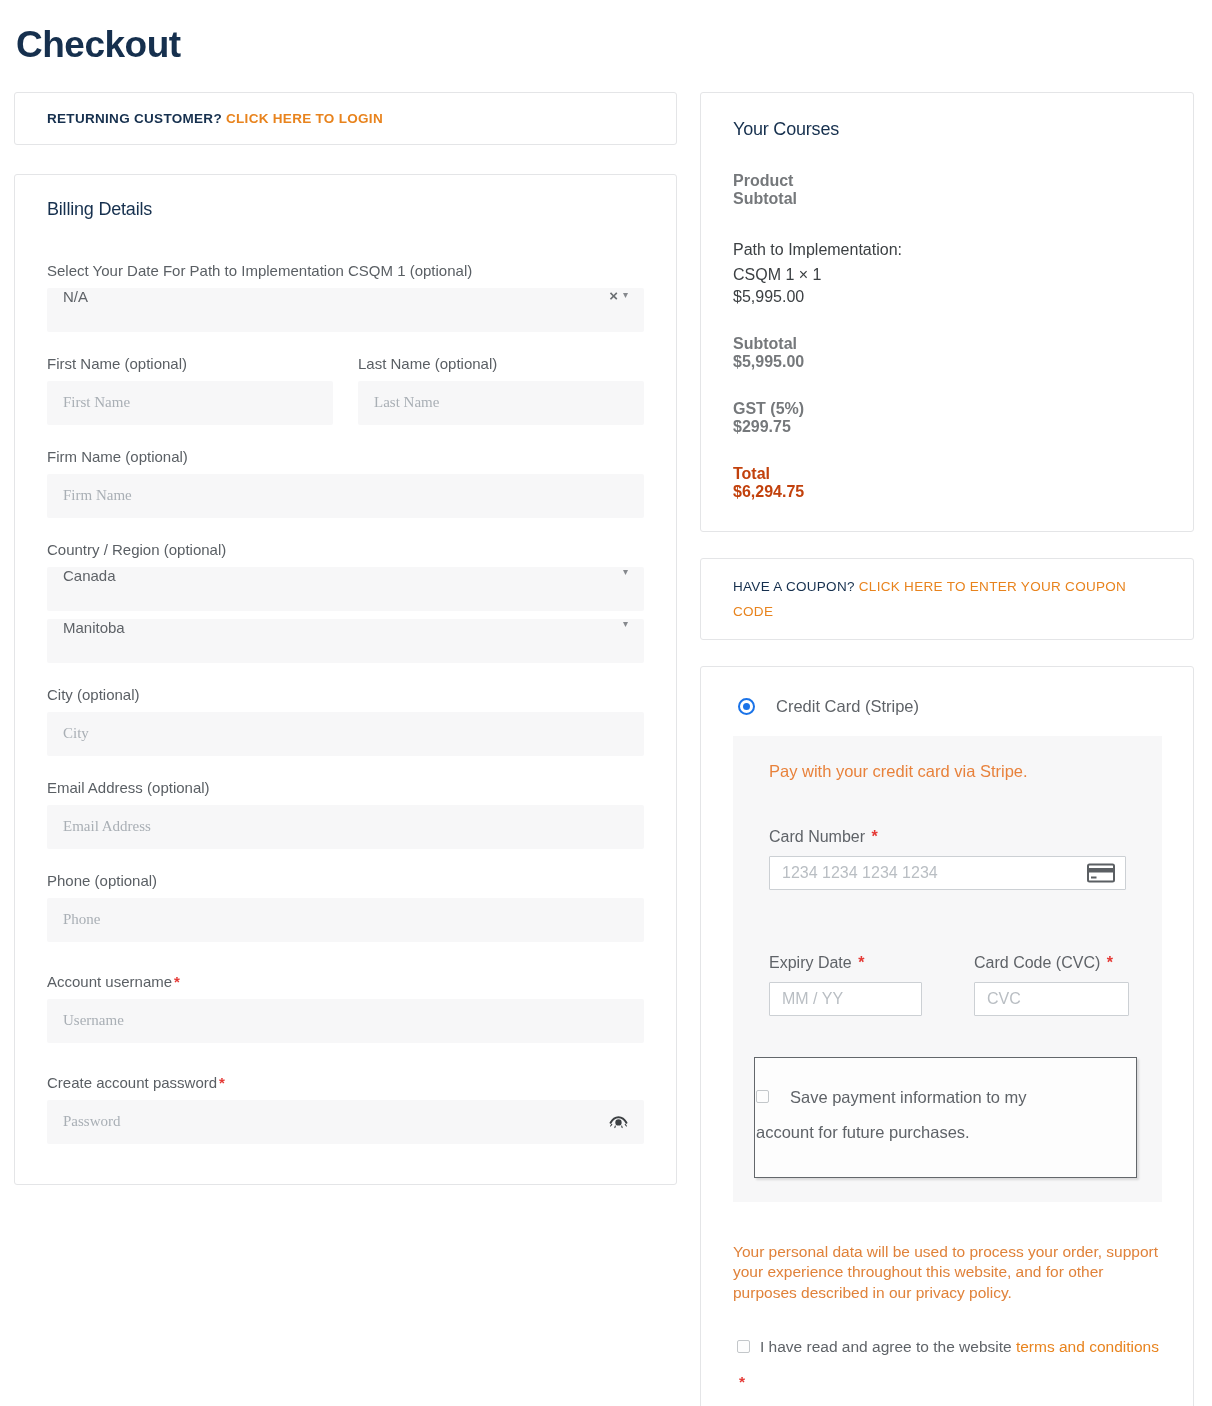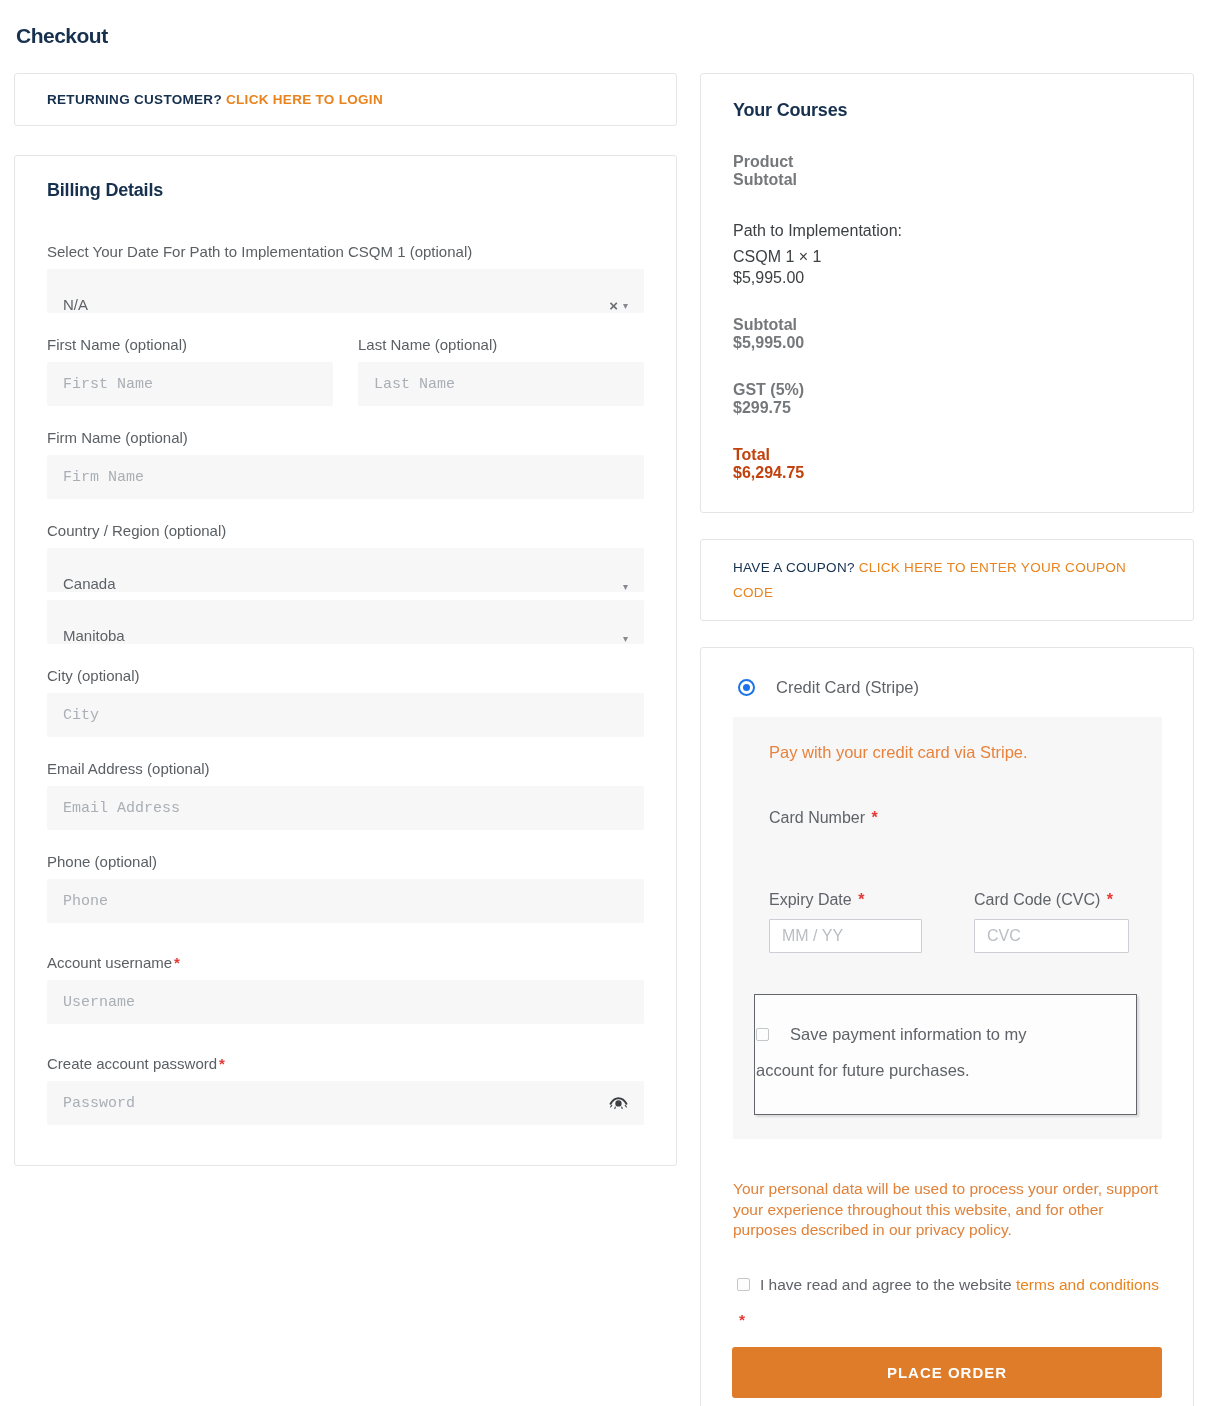--- a/index.html
+++ b/index.html
@@ -4,51 +4,51 @@
 <style>
   * { box-sizing: border-box; }
   html,body { margin:0; padding:0; }
   body {
     width:1212px; height:1406px; background:#ffffff;
     font-family:"Liberation Sans", sans-serif; color:#5f6368;
   }
   .page { padding:0 18px 0 14px; }
 
   h1.page-title {
-    color:#16304e; font-size:21px; font-weight:bold; letter-spacing:-0.5px;
+    color:#16304e; font-size:37px; font-weight:bold; letter-spacing:-0.5px;
     margin:24px 0 0 2px; line-height:1.15;
   }
 
   .columns { display:flex; align-items:flex-start; margin-top:25px; }
   .col-left  { width:663px; margin-right:23px; flex:none; }
   .col-right { width:494px; flex:none; }
 
   .panel { background:#fff; border:1px solid #e4e5e7; border-radius:3px; }
 
   
   .login-panel { padding:18px 32px; font-size:13.5px; font-weight:bold; letter-spacing:0.3px; }
   .notice-prefix { color:#16304e; }
   .notice-link { color:#e8831d; cursor:pointer; }
   .coupon-panel { margin-top:26px; padding:16px 32px 14px; font-size:13.5px; font-weight:normal; letter-spacing:0.3px; line-height:1.85; }
 
   
   .billing-panel { margin-top:29px; padding:24px 32px 34px; }
-  .section-heading { color:#16304e; font-size:18px; font-weight:bold; margin:0; letter-spacing:-0.2px; }
+  .section-heading { color:#16304e; font-size:18px; font-weight:normal; margin:0; letter-spacing:-0.2px; }
   .billing-panel .section-heading { margin-bottom:42px; }
 
   .fgroup { margin-bottom:23px; }
   .flabel { display:block; font-size:15px; color:#5a5f64; margin-bottom:9px; }
   .req { color:#e53935; font-weight:bold; margin-left:2px; }
   .finput {
     display:block; width:100%; height:44px; background:#f7f7f8; border:none; border-radius:2px;
-    padding:0 16px; font-size:15px; color:#5f6368; font-family:Liberation Mono, monospace; outline:none;
+    padding:0 16px; font-size:15px; color:#5f6368; font-family:Liberation Serif, serif; outline:none;
   }
   .finput::placeholder { color:#a9afb5; opacity:1; }
   .fselect {
-    display:flex; align-items:flex-end; height:44px; background:#f7f7f8; border-radius:2px;
+    display:flex; align-items:flex-start; height:44px; background:#f7f7f8; border-radius:2px;
     padding:0 16px; font-size:15px; color:#5f6368; cursor:pointer;
   }
   .fselect .val { flex:1; }
   .sel-icons { display:flex; align-items:center; gap:5px; }
   .clear-x { font-size:15px; color:#6b6f73; font-weight:bold; line-height:1; }
   .caret { font-size:10px; color:#86898d; line-height:1; }
   .row2 { display:flex; gap:25px; }
   .row2 .fgroup { flex:1; }
   .stack8 { margin-top:8px; }
   .gap-extra { margin-top:31px; }
@@ -252,20 +252,30 @@
           <span class="radio"></span>
           <span>Credit Card (Stripe)</span>
         </div>
 
         <div class="stripe-area">
           <div class="pay-desc">Pay with your credit card via Stripe.</div>
 
           <div class="stripe-form">
             <div class="card-label">
               <span>Card Number</span> <span class="req">*</span>
+            </div>
+            <div class="card-input-wrap">
+              <input class="stripe-input" type="text" placeholder="1234 1234 1234 1234" style="">
+              <span class="cc-icon">
+                <svg width="28" height="20" viewBox="0 0 28 20">
+                  <rect x="1" y="1.5" width="26" height="17" rx="1.5" fill="#fff" stroke="#5b5f63" stroke-width="2"></rect>
+                  <rect x="1" y="5" width="26" height="4.5" fill="#5b5f63"></rect>
+                  <rect x="4" y="13.5" width="5.5" height="2" fill="#5b5f63"></rect>
+                </svg>
+              </span>
             </div>
 
             <div class="exp-row">
               <div class="exp-col">
                 <div class="card-label">
                   <span>Expiry Date</span> <span class="req">*</span>
                 </div>
                 <input class="stripe-input" type="text" placeholder="MM / YY" style="">
               </div>
               <div class="cvc-col">

